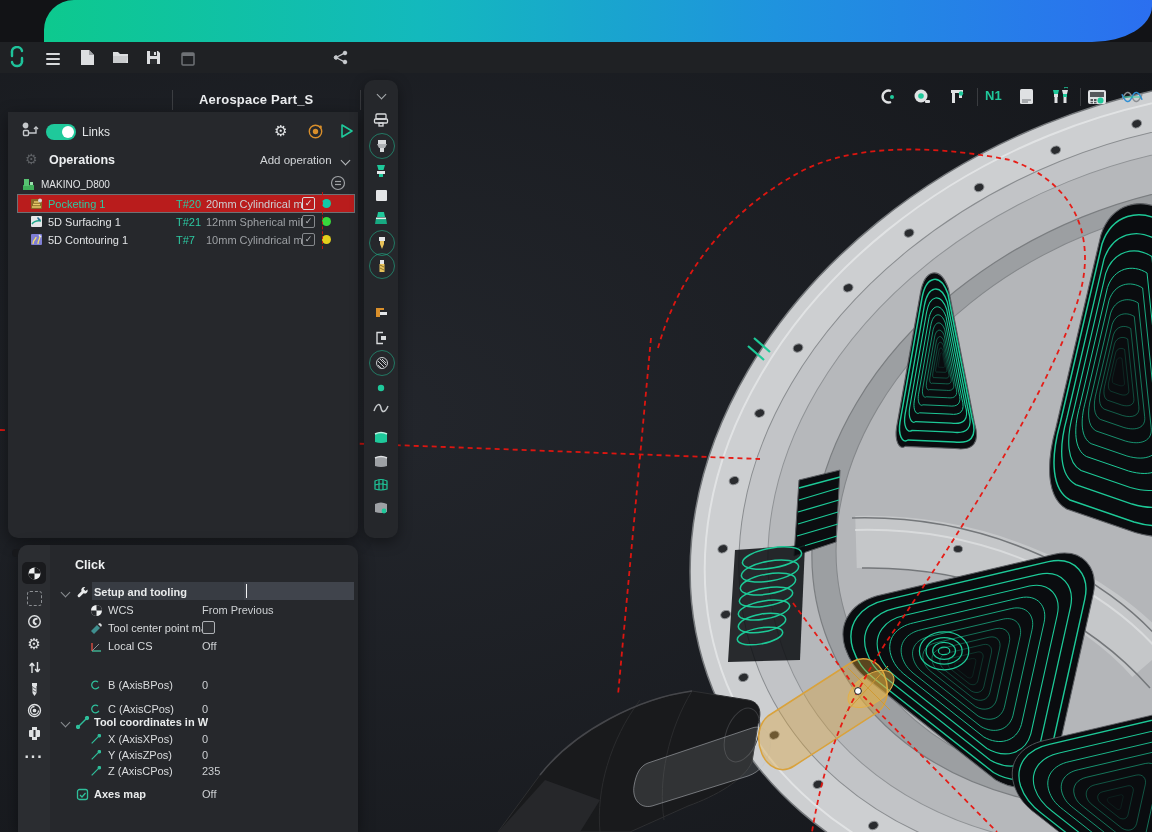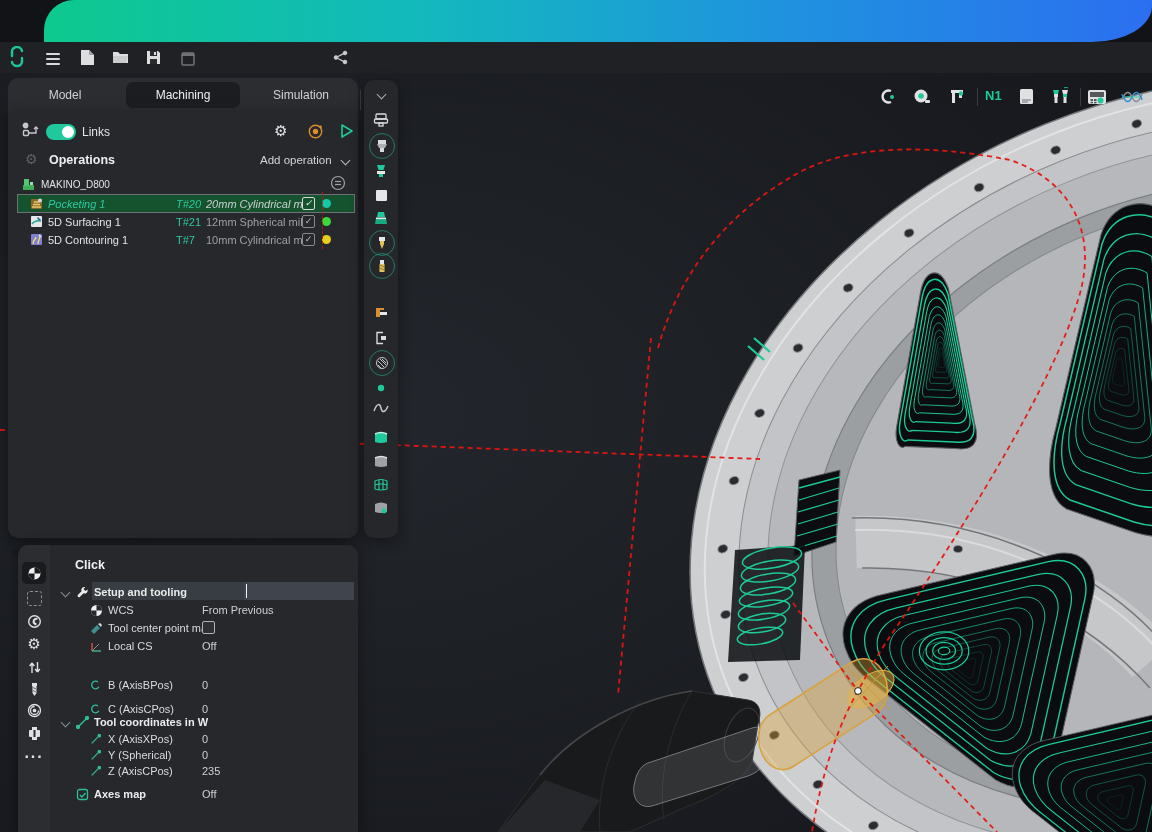--- a/index.html
+++ b/index.html
@@ -24,21 +24,21 @@
   .tab.active{background:#1b1d20;color:#eef0f1;border-radius:7px;margin:0 4px;}
   
   .ops{left:8px;top:112px;width:350px;height:426px;background:#26282c;border-radius:0 0 10px 10px;box-shadow:0 4px 16px rgba(0,0,0,.45);}
   .toggle{position:absolute;width:30px;height:16px;border-radius:9px;background:#1fc99b;cursor:pointer;}
   .toggle .knob{position:absolute;right:2px;top:2px;width:12px;height:12px;border-radius:50%;background:#fff;}
   .lbl12{font-size:12px;color:#e3e5e7;}
   .ops-hd{font-size:12.5px;font-weight:bold;color:#eceef0;}
   .addop{font-size:11.5px;color:#d2d5d8;cursor:pointer;}
   .chev{display:inline-block;width:6px;height:6px;border-right:1.5px solid #b9bcbf;border-bottom:1.5px solid #b9bcbf;transform:rotate(45deg);}
   .oprow{position:absolute;left:10px;width:336px;height:17px;font-size:11px;display:flex;align-items:center;cursor:pointer;}
-  .oprow.sel{background:#14532d;outline:1px solid #6e7175;font-style:italic;}
+  .oprow.sel{background:#b91c1c;outline:1px solid #6e7175;}
   .op-ico{width:13px;height:13px;margin:0 5px 0 12px;flex:none;}
   .op-name{width:128px;color:#e2e4e6;white-space:nowrap;overflow:hidden;}
   .sel .op-name{color:#2cc9a2;}
   .op-tool{width:30px;color:#2cc9a2;}
   .op-desc{width:96px;color:#9da0a4;white-space:nowrap;overflow:hidden;}
   .sel .op-desc{color:#ccced1;}
   .op-check{width:11px;height:11px;border:1px solid #85888c;border-radius:2px;font-size:9px;line-height:11px;text-align:center;color:#babdc0;margin-right:7px;flex:none;cursor:pointer;}
   .sel .op-check{border-color:#d8dadc;color:#eef0f1;}
   .op-dot{width:9px;height:9px;border-radius:50%;flex:none;}
   .redline{border-left:1px dashed #d2140e;opacity:.85;}
@@ -290,25 +290,20 @@
         <circle cx="12" cy="3" r="1.8"></circle>
           <circle cx="3" cy="7.5" r="1.8"></circle>
           <circle cx="12" cy="12" r="1.8"></circle>
         <line x1="4.5" y1="6.8" x2="10.5" y2="3.6" stroke-width="1.2"></line>
           <line x1="4.5" y1="8.3" x2="10.5" y2="11.4" stroke-width="1.2"></line>
       </svg>
     </span>
     <span class="tb-sep" style="left:360px"></span>
   </div>
 
-  <div class="abs tabbar">
-    <div class="tab">Model</div>
-    <div class="tab active">Machining</div>
-    <div class="tab">Simulation</div>
-  </div>
 
   <div class="abs ops">
 
     <span class="abs" style="left:14px;top:10px">
       <svg width="17" height="16" viewBox="0 0 17 16" fill="none" stroke="#c5c8cb" stroke-width="1.4">
         <circle cx="3.5" cy="3.5" r="2.2" fill="#c5c8cb"></circle>
           <rect x="1.5" y="8.5" width="5" height="5" rx="1"></rect>
         <path d="M7,11 h7 v-6"></path>
           <path d="M12,7 l2,-2 l2,2"></path>
       </svg>
@@ -622,21 +617,21 @@
           <circle cx="11" cy="2" r="1.4" fill="#2fbf9b"></circle>
         </svg>
       <span class="tlabel" style="left:58px">X (AxisXPos)</span>
       <span class="tvalue">0</span>
     </div>
     <div class="trow" style="top:202px">
       <svg class="ticon" style="left:40px;width:11px;height:11px" viewBox="0 0 13 13" stroke="#2fbf9b" stroke-width="1.4" fill="none">
           <path d="M2,11 L11,2"></path>
           <circle cx="11" cy="2" r="1.4" fill="#2fbf9b"></circle>
         </svg>
-      <span class="tlabel" style="left:58px">Y (Spherical)</span>
+      <span class="tlabel" style="left:58px">Y (AxisZPos)</span>
       <span class="tvalue">0</span>
     </div>
     <div class="trow" style="top:218px">
       <svg class="ticon" style="left:40px;width:11px;height:11px" viewBox="0 0 13 13" stroke="#2fbf9b" stroke-width="1.4" fill="none">
           <path d="M2,11 L11,2"></path>
           <circle cx="11" cy="2" r="1.4" fill="#2fbf9b"></circle>
         </svg>
       <span class="tlabel" style="left:58px">Z (AxisCPos)</span>
       <span class="tvalue">235</span>
     </div>

